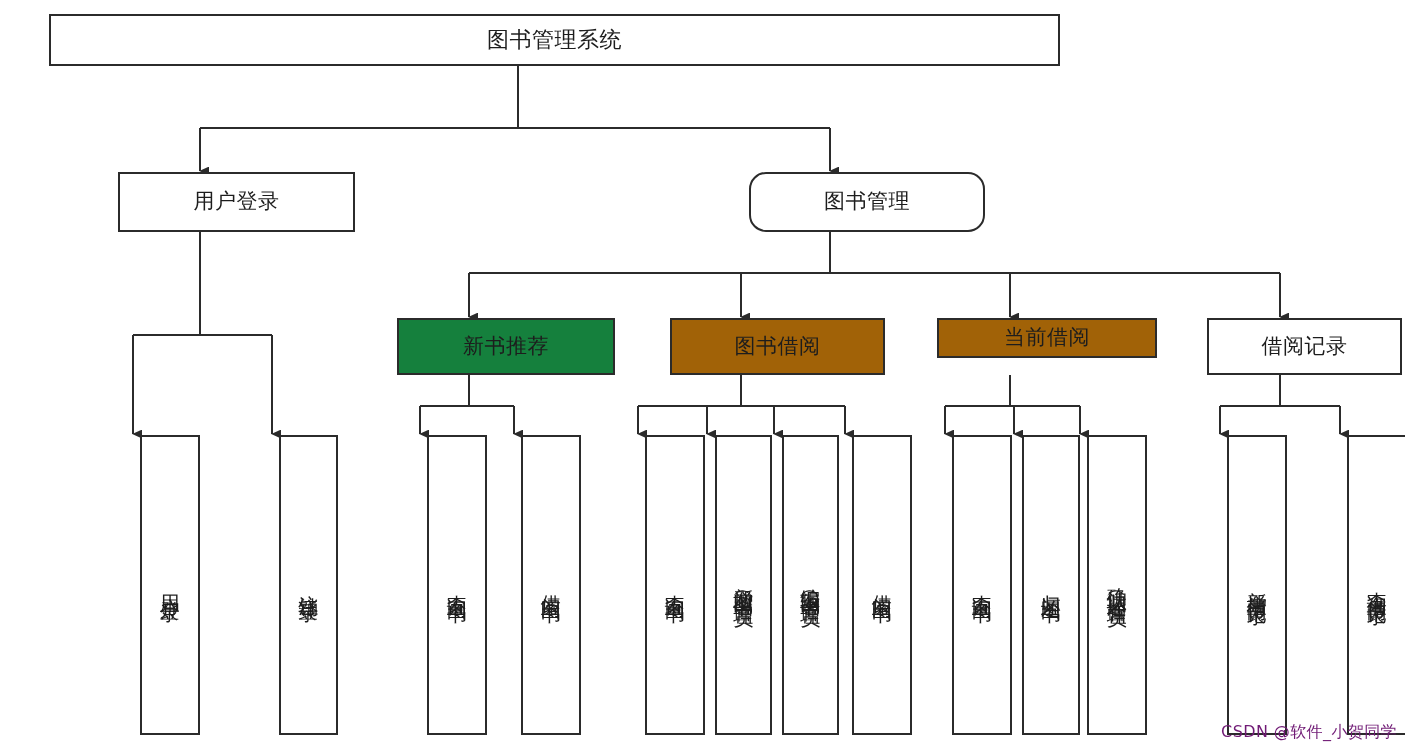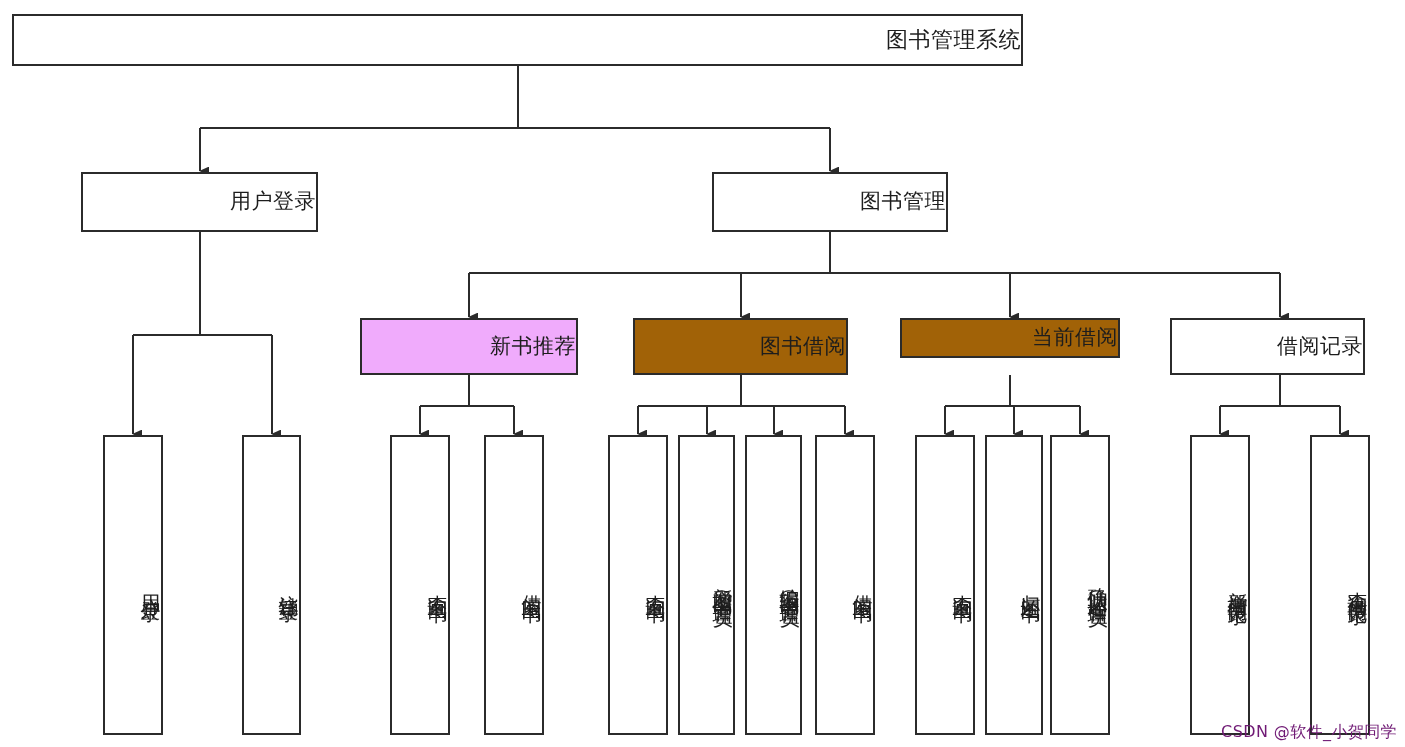--- a/index.html
+++ b/index.html
@@ -30,22 +30,23 @@
     height: 747px;
     display: block;
   }
   .node-box {
     position: absolute;
     box-sizing: border-box;
     background: #ffffff;
     border: 2.2px solid #2b2b2b;
     display: flex;
     align-items: center;
-    justify-content: flex-end;
+    justify-content: center;
     overflow: hidden;
+    margin-left: 37px;
   }
   .node-label {
     font-family: "DejaVu Sans", "Liberation Sans", sans-serif;
     color: #1d1d1d;
     font-size: 21px;
     line-height: 1.02;
     letter-spacing: 0.5px;
     white-space: nowrap;
     text-align: center;
   }
@@ -117,24 +118,24 @@
         <line x1="1340" y1="406" x2="1340" y2="434" stroke="#2b2b2b" stroke-width="2.2" shape-rendering="crispEdges" marker-end="url(#arrowhead)"></line>
       </g>
   </svg>
   <div id="node-layer">
       <div class="node-box root" style="left: 12px; top: 14px; width: 1011px; height: 52px; border-color: rgb(43, 43, 43); background: rgb(255, 255, 255);">
         <span class="node-label" style="color: rgb(29, 29, 29);">图书管理系统</span>
       </div>
       <div class="node-box level1" style="left: 81px; top: 172px; width: 237px; height: 60px; border-color: rgb(43, 43, 43); background: rgb(255, 255, 255);">
         <span class="node-label" style="color: rgb(29, 29, 29);">用户登录</span>
       </div>
-      <div class="node-box level1" style="left: 712px; top: 172px; width: 236px; height: 60px; border-color: rgb(43, 43, 43); background: rgb(255, 255, 255);">
+      <div class="node-box level1" style="left: 712px; top: 172px; width: 236px; height: 60px; border-color: rgb(43, 43, 43); background: rgb(255, 255, 255); border-radius: 17px;">
         <span class="node-label" style="color: rgb(29, 29, 29);">图书管理</span>
       </div>
-      <div class="node-box level2" style="left: 360px; top: 318px; width: 218px; height: 57px; border-color: rgb(43, 43, 43); background: #f0abfc;">
+      <div class="node-box level2" style="left: 360px; top: 318px; width: 218px; height: 57px; border-color: rgb(43, 43, 43); background: #15803d;">
         <span class="node-label" style="color: rgb(29, 29, 29);">新书推荐</span>
       </div>
       <div class="node-box level2" style="left: 633px; top: 318px; width: 215px; height: 57px; border-color: rgb(43, 43, 43); background: #a16207;">
         <span class="node-label" style="color: rgb(29, 29, 29);">图书借阅</span>
       </div>
       <div class="node-box level2" style="left: 900px; top: 318px; width: 220px; height: 40px; border-color: rgb(43, 43, 43); background: #a16207;">
         <span class="node-label" style="color: rgb(29, 29, 29);">当前借阅</span>
       </div>
       <div class="node-box level2" style="left: 1170px; top: 318px; width: 195px; height: 57px; border-color: rgb(43, 43, 43); background: rgb(255, 255, 255);">
         <span class="node-label" style="color: rgb(29, 29, 29);">借阅记录</span>

